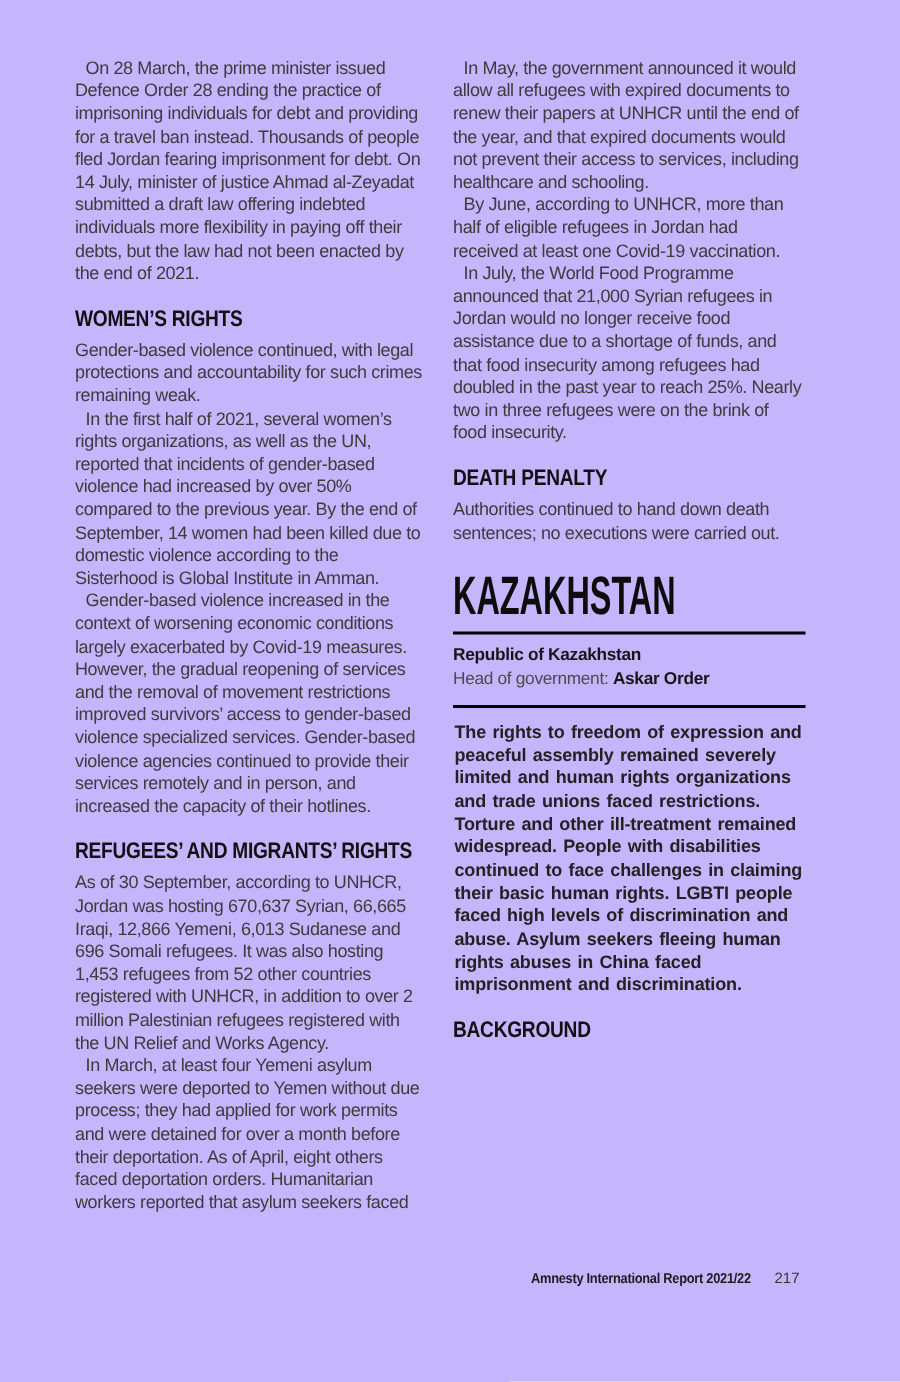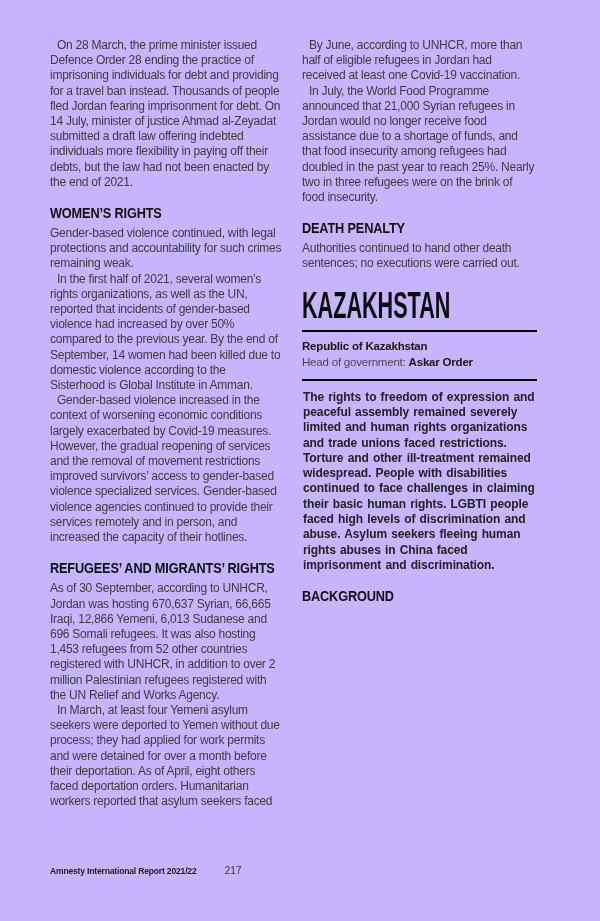--- a/index.html
+++ b/index.html
@@ -72,39 +72,38 @@
     margin:9px 0 0 1px;
     font-size:12px;
     line-height:15.3px;
     font-weight:bold;
     color:#222222;
     letter-spacing:-0.1px;
     word-spacing:1px;
   }
   .footer{
     position:absolute;
-    top:865px;left:50px;
+    top:847px;left:50px;
     width:483px;
     display:flex;
-    justify-content:flex-start;
+    justify-content:flex-end;
     align-items:baseline;
   }
   .footer .report{
     font-size:9.5px;
     font-weight:bold;
     color:#1c1c1c;
     letter-spacing:-0.2px;
     transform:scaleX(0.9);
     transform-origin:0 50%;
     white-space:nowrap;
   }
   .footer .pagenum{
     font-size:10px;
     color:#333333;
-    margin-left:12px;
   }
 </style>
 </head>
 <body>
 
 <div class="page">
 
   <div class="columns">
 
     <div class="col left">
@@ -114,25 +113,26 @@
       <p class="body">Gender-based violence continued, with legal protections and accountability for such crimes remaining weak.</p>
       <p class="body indent">In the first half of 2021, several women’s rights organizations, as well as the UN, reported that incidents of gender-based violence had increased by over 50% compared to the previous year. By the end of September, 14 women had been killed due to domestic violence according to the Sisterhood is Global Institute in Amman.</p>
       <p class="body indent">Gender-based violence increased in the context of worsening economic conditions largely exacerbated by Covid-19 measures. However, the gradual reopening of services and the removal of movement restrictions improved survivors’ access to gender-based violence specialized services. Gender-based violence agencies continued to provide their services remotely and in person, and increased the capacity of their hotlines.</p>
 
       <h2 class="section">REFUGEES’ AND MIGRANTS’ RIGHTS</h2>
       <p class="body">As of 30 September, according to UNHCR, Jordan was hosting 670,637 Syrian, 66,665 Iraqi, 12,866 Yemeni, 6,013 Sudanese and 696 Somali refugees. It was also hosting 1,453 refugees from 52 other countries registered with UNHCR, in addition to over 2 million Palestinian refugees registered with the UN Relief and Works Agency.</p>
       <p class="body indent">In March, at least four Yemeni asylum seekers were deported to Yemen without due process; they had applied for work permits and were detained for over a month before their deportation. As of April, eight others faced deportation orders. Humanitarian workers reported that asylum seekers faced</p>
     </div>
 
     <div class="col right">
+      <p class="body indent">In May, the government announced it would allow all refugees with expired documents to renew their papers at UNHCR until the end of the year, and that expired documents would not prevent their access to services, including healthcare and schooling.</p>
       <p class="body indent">By June, according to UNHCR, more than half of eligible refugees in Jordan had received at least one Covid-19 vaccination.</p>
       <p class="body indent">In July, the World Food Programme announced that 21,000 Syrian refugees in Jordan would no longer receive food assistance due to a shortage of funds, and that food insecurity among refugees had doubled in the past year to reach 25%. Nearly two in three refugees were on the brink of food insecurity.</p>
 
       <h2 class="section">DEATH PENALTY</h2>
-      <p class="body">Authorities continued to hand other death sentences; no executions were carried out.</p>
+      <p class="body">Authorities continued to hand down death sentences; no executions were carried out.</p>
 
       <h1 class="country">KAZAKHSTAN</h1>
 
       <div class="rule"></div>
 
       <div class="infobox">
         <span class="republic">Republic of Kazakhstan</span>
         <span class="row"><span class="label">Head of government:</span><span class="name">Askar Order</span></span>
       </div>
 

